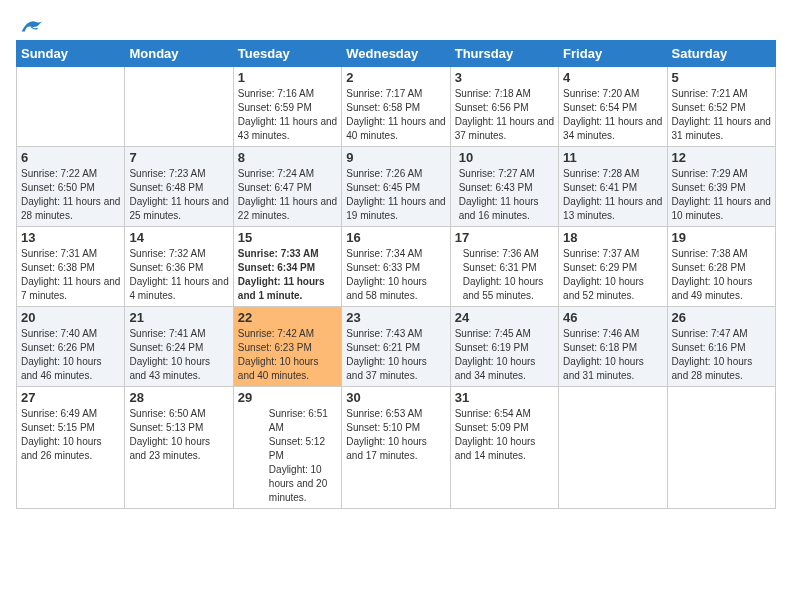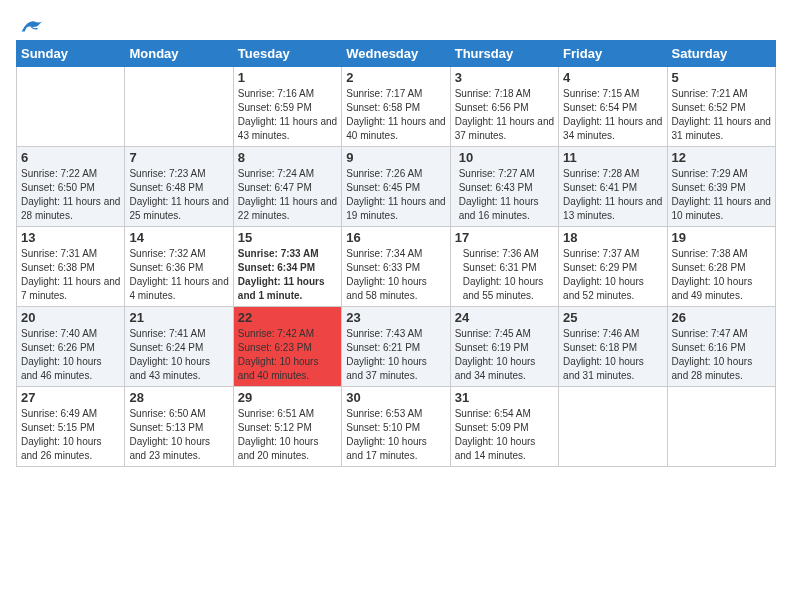--- a/index.html
+++ b/index.html
@@ -129,21 +129,21 @@
 Daylight: 11 hours and 40 minutes.</div>
         </td>
         <td>
           <span class="day-number">3</span>
           <div class="day-info" style="white-space: pre-line;">Sunrise: 7:18 AM
 Sunset: 6:56 PM
 Daylight: 11 hours and 37 minutes.</div>
         </td>
         <td>
           <span class="day-number">4</span>
-          <div class="day-info" style="white-space: pre-line;">Sunrise: 7:15 AM
+          <div class="day-info" style="white-space: pre-line;">Sunrise: 7:20 AM
 Sunset: 6:54 PM
 Daylight: 11 hours and 34 minutes.</div>
         </td>
         <td>
           <span class="day-number">5</span>
           <div class="day-info" style="white-space: pre-line;">Sunrise: 7:21 AM
 Sunset: 6:52 PM
 Daylight: 11 hours and 31 minutes.</div>
         </td>
       </tr>
@@ -241,40 +241,40 @@
           <div class="day-info" style="white-space: pre-line;">Sunrise: 7:40 AM
 Sunset: 6:26 PM
 Daylight: 10 hours and 46 minutes.</div>
         </td>
         <td style="background-color: rgb(240, 244, 248);">
           <span class="day-number">21</span>
           <div class="day-info" style="white-space: pre-line;">Sunrise: 7:41 AM
 Sunset: 6:24 PM
 Daylight: 10 hours and 43 minutes.</div>
         </td>
-        <td style="background-color: #ef4444;">
+        <td style="background-color: #fdba74;">
           <span class="day-number">22</span>
           <div class="day-info" style="white-space: pre-line;">Sunrise: 7:42 AM
 Sunset: 6:23 PM
 Daylight: 10 hours and 40 minutes.</div>
         </td>
         <td style="background-color: rgb(240, 244, 248);">
           <span class="day-number">23</span>
           <div class="day-info" style="white-space: pre-line;">Sunrise: 7:43 AM
 Sunset: 6:21 PM
 Daylight: 10 hours and 37 minutes.</div>
         </td>
         <td style="background-color: rgb(240, 244, 248);">
           <span class="day-number">24</span>
           <div class="day-info" style="white-space: pre-line;">Sunrise: 7:45 AM
 Sunset: 6:19 PM
 Daylight: 10 hours and 34 minutes.</div>
         </td>
         <td style="background-color: rgb(240, 244, 248);">
-          <span class="day-number">25</span>
+          <span class="day-number">46</span>
           <div class="day-info" style="white-space: pre-line;">Sunrise: 7:46 AM
 Sunset: 6:18 PM
 Daylight: 10 hours and 31 minutes.</div>
         </td>
         <td style="background-color: rgb(240, 244, 248);">
           <span class="day-number">26</span>
           <div class="day-info" style="white-space: pre-line;">Sunrise: 7:47 AM
 Sunset: 6:16 PM
 Daylight: 10 hours and 28 minutes.</div>
         </td>
@@ -287,21 +287,21 @@
 Daylight: 10 hours and 26 minutes.</div>
         </td>
         <td>
           <span class="day-number">28</span>
           <div class="day-info" style="white-space: pre-line;">Sunrise: 6:50 AM
 Sunset: 5:13 PM
 Daylight: 10 hours and 23 minutes.</div>
         </td>
         <td>
           <span class="day-number">29</span>
-          <div class="day-info" style="white-space: pre-line;">Sunrise: 6:51 AM
+          <div class="day-info" style="white-space: pre-line; margin-left: 31px;">Sunrise: 6:51 AM
 Sunset: 5:12 PM
 Daylight: 10 hours and 20 minutes.</div>
         </td>
         <td>
           <span class="day-number">30</span>
           <div class="day-info" style="white-space: pre-line;">Sunrise: 6:53 AM
 Sunset: 5:10 PM
 Daylight: 10 hours and 17 minutes.</div>
         </td>
         <td>

